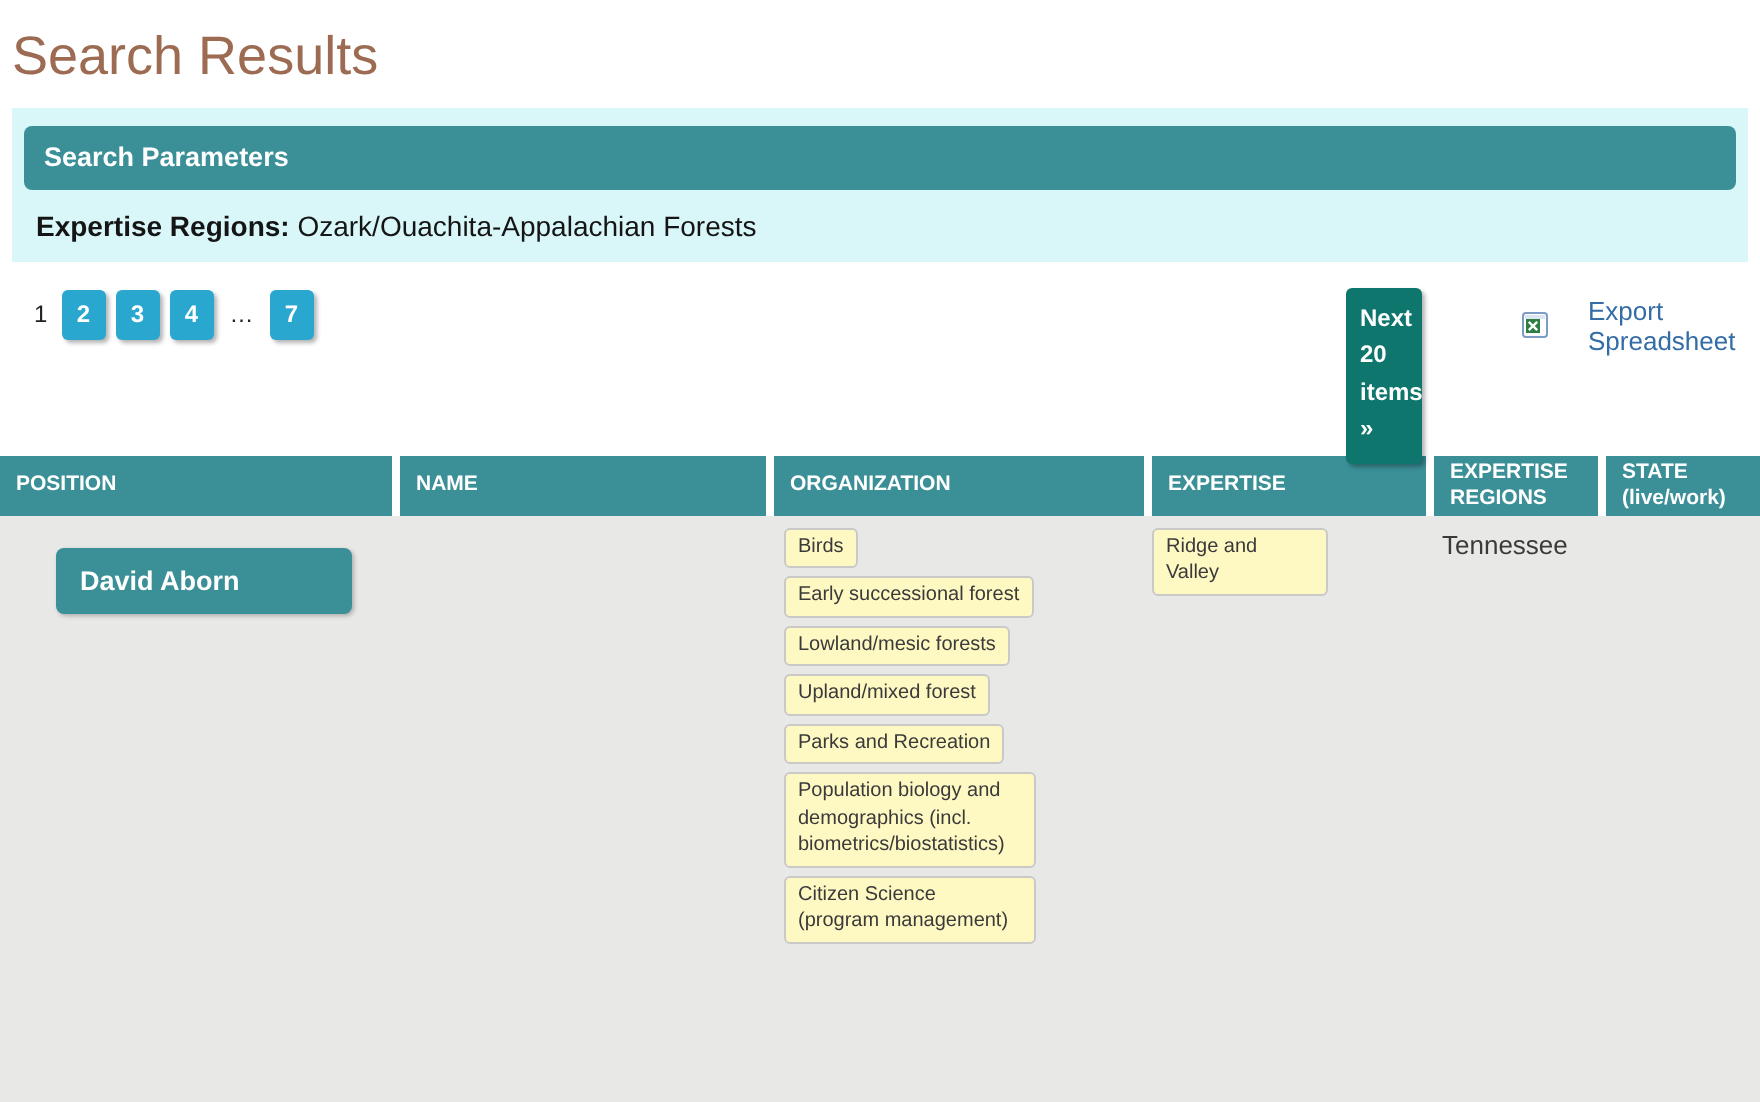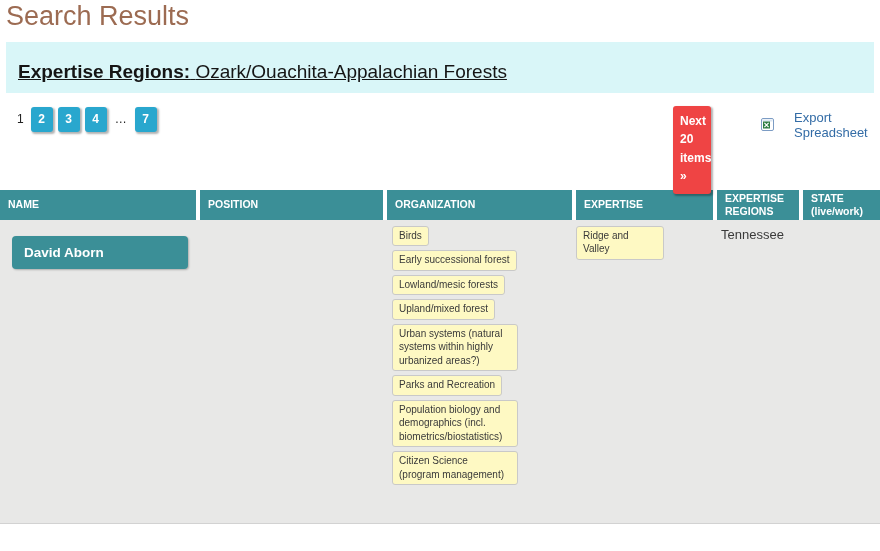--- a/index.html
+++ b/index.html
@@ -8,21 +8,21 @@
     width: 880px; height: 551px;
     font-family: "Liberation Sans", sans-serif;
     color: #3a3a3a;
     overflow: hidden;
   }
 
   .page-title {
     color: #9c6b52;
     font-size: 27px;
     font-weight: 400;
-    margin: 2px 0 10px 6px;
+    margin: 14px 0 10px 6px;
     line-height: 1.1;
   }
 
   
   .params-box {
     margin: 0 6px;
     background: #d9f6f8;
     padding: 9px 6px 10px;
   }
   .params-header {
@@ -31,23 +31,22 @@
     color: #fff;
     font-size: 13.5px;
     font-weight: 700;
     height: 32px;
     display: flex;
     align-items: center;
     padding: 0 10px;
   }
   .params-line {
     margin: 10px 0 0 6px;
-    font-size: 19px;
+    font-size: 14px;
     color: #151515;
-    text-decoration: underline;
   }
   .params-line .lbl { font-weight: 700; }
 
   
   .toolbar { position: relative; height: 97px; }
   .pagination {
     position: absolute; left: 17px; top: 14px;
     display: flex; align-items: center;
   }
   .page-current { font-size: 12px; color: #222; margin-right: 7px; }
@@ -60,21 +59,21 @@
     font-family: "Liberation Sans", sans-serif;
     display: flex; align-items: center; justify-content: center;
     margin-right: 5px;
     box-shadow: 1.5px 1.5px 2px rgba(0,0,0,0.3);
     cursor: pointer;
   }
   .page-ellipsis { font-size: 12px; color: #222; margin: 0 7px 0 3px; letter-spacing: 1px; }
   .next-btn {
     position: absolute; left: 673px; top: 13px;
     width: 38px;
-    background: #ef4444;
+    background: #0f766e;
     border: none;
     border-radius: 3px;
     color: #fff; font-size: 12px; font-weight: 700;
     font-family: "Liberation Sans", sans-serif;
     text-align: left;
     line-height: 1.55;
     padding: 6px 0 8px 7px;
     box-shadow: 1.5px 1.5px 2px rgba(0,0,0,0.3);
     cursor: pointer;
   }
@@ -101,22 +100,22 @@
     display: flex; align-items: center;
     padding: 2px 8px;
   }
   .grid-body {
     background: #e8e8e7;
     min-height: 304px;
     border-bottom: 1px solid #d2d2d2;
     align-items: start;
   }
   .name-btn {
-    margin: 16px 0 0 12px;
-    width: 176px; height: 33px;
+    margin: 16px 0 0 28px;
+    width: 148px; height: 33px;
     background: #3b8f97;
     border: none;
     border-radius: 4px;
     color: #fff; font-size: 13.5px; font-weight: 700;
     font-family: "Liberation Sans", sans-serif;
     display: flex; align-items: center;
     padding-left: 12px;
     box-shadow: 1px 1px 2px rgba(0,0,0,0.25);
     cursor: pointer;
   }
@@ -138,20 +137,21 @@
   .cell-regions { padding: 6px 0 0 0; }
   .cell-regions .tag { width: 88px; }
   .cell-state { padding: 7px 0 0 4px; font-size: 13px; }
 </style>
 </head>
 <body>
 
 <h1 class="page-title">Search Results</h1>
 
 <div class="params-box">
+  <div class="params-header">Search Parameters</div>
   <div class="params-line">
     <span class="lbl">Expertise Regions:</span>
     <span>Ozark/Ouachita-Appalachian Forests</span>
   </div>
 </div>
 
 <div class="toolbar">
   <div class="pagination">
     <span class="page-current">1</span>
     <button class="page-btn">2</button>
@@ -168,39 +168,38 @@
         <rect x="1.5" y="1.5" width="10" height="2" fill="#dbe6f2"></rect>
         <rect x="2" y="3.5" width="7" height="7" fill="#2e7d43"></rect>
         <path d="M3.4 4.9l4.2 4.2M7.6 4.9l-4.2 4.2" stroke="#ffffff" stroke-width="1.2"></path>
       </svg>
     </span>
     <span>Export Spreadsheet</span>
   </a>
 </div>
 
 <div class="grid-header">
+  <div class="th">POSITION</div>
   <div class="th">NAME</div>
-  <div class="th">POSITION</div>
   <div class="th">ORGANIZATION</div>
   <div class="th">EXPERTISE</div>
   <div class="th">EXPERTISE REGIONS</div>
   <div class="th">STATE (live/work)</div>
 </div>
 
 <div class="grid-body">
   <div>
     <button class="name-btn">David Aborn</button>
   </div>
   <div class="cell-organization"></div>
   <div class="cell-expertise">
     <div class="tag">Birds</div>
     <div class="tag">Early successional forest</div>
     <div class="tag">Lowland/mesic forests</div>
     <div class="tag">Upland/mixed forest</div>
-    <div class="tag">Urban systems (natural systems within highly urbanized areas?)</div>
     <div class="tag">Parks and Recreation</div>
     <div class="tag">Population biology and demographics (incl. biometrics/biostatistics)</div>
     <div class="tag">Citizen Science (program management)</div>
 
   </div>
   <div class="cell-regions">
     <div class="tag">Ridge and Valley</div>
   </div>
   <div class="cell-state">Tennessee</div>
 </div>

